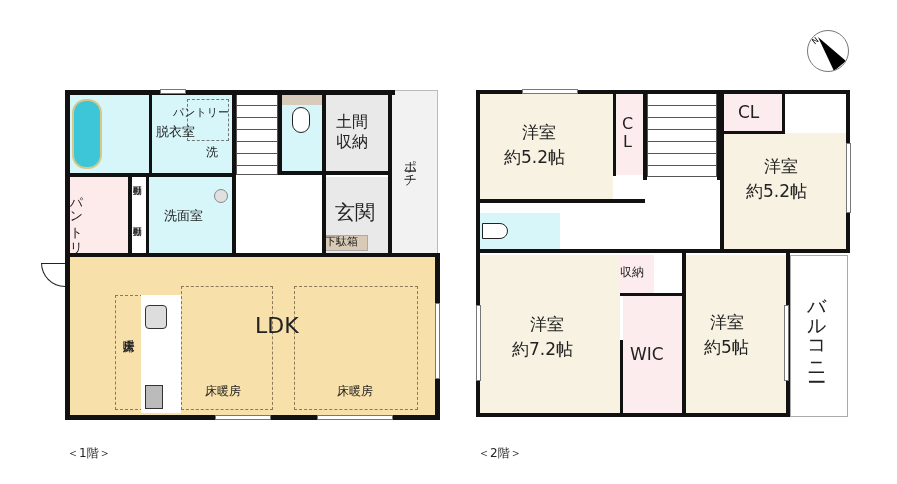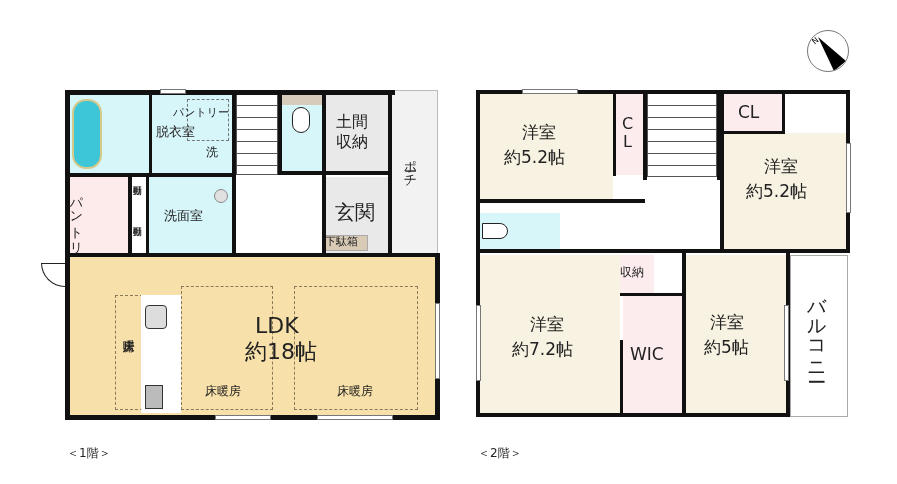--- a/index.html
+++ b/index.html
@@ -63,21 +63,20 @@
 
   <div class="room" style="left:30px;top:172px;width:368px;height:160px;background:#f7e0a9;"></div>
   <div class="dash" style="left:75px;top:210px;width:28px;height:115px;"></div>
   <div class="dash" style="left:141px;top:201px;width:92px;height:124px;"></div>
   <div class="dash" style="left:254px;top:201px;width:124px;height:124px;"></div>
   <div class="room" style="left:101px;top:210px;width:40px;height:118px;background:#fff;"></div>
   <div class="abs" style="left:105px;top:220px;width:22px;height:24px;border-radius:4px;border:1px solid #333;background:#ddd;"></div>
   <div class="abs" style="left:105px;top:300px;width:18px;height:24px;border:1px solid #333;background:#bbb;"></div>
   <div class="label vlabel" style="left:81px;top:245px;font-size:12px;">床暖房</div>
   <div class="label" style="left:215px;top:228px;font-size:22px;">LDK</div>
-  <div class="label" style="left:205px;top:254px;font-size:22px;">約18帖</div>
   <div class="label" style="left:165px;top:300px;font-size:12px;">床暖房</div>
   <div class="label" style="left:297px;top:300px;font-size:12px;">床暖房</div>
 
   <div class="wall" style="left:25px;top:5px;width:330px;height:5px;"></div>
   <div class="wall" style="left:25px;top:5px;width:5px;height:330px;"></div>
   <div class="wall" style="left:395px;top:170px;width:5px;height:165px;"></div>
   <div class="wall" style="left:25px;top:330px;width:375px;height:5px;"></div>
   <div class="wall" style="left:25px;top:168px;width:375px;height:4px;"></div>
   <div class="wall" style="left:348px;top:5px;width:4px;height:165px;"></div>
   <div class="wall" style="left:25px;top:88px;width:170px;height:4px;"></div>

